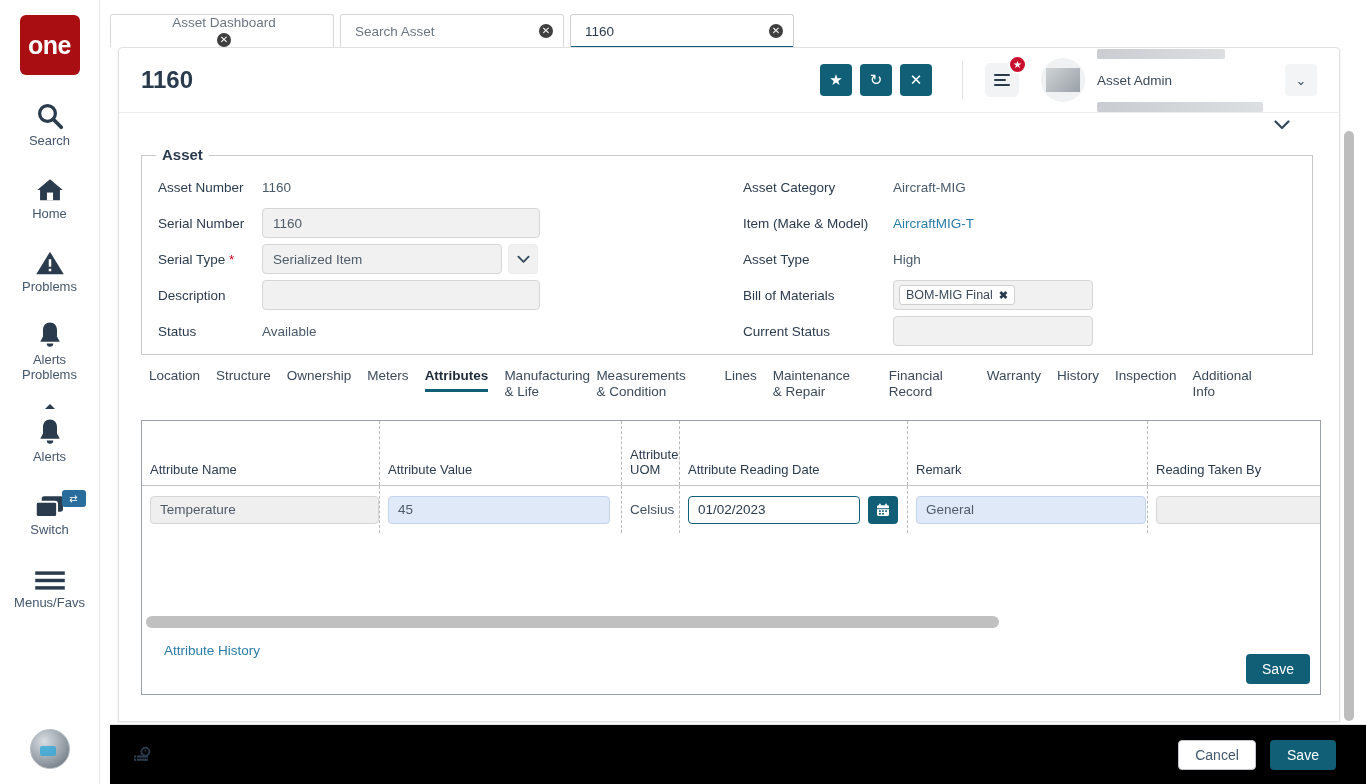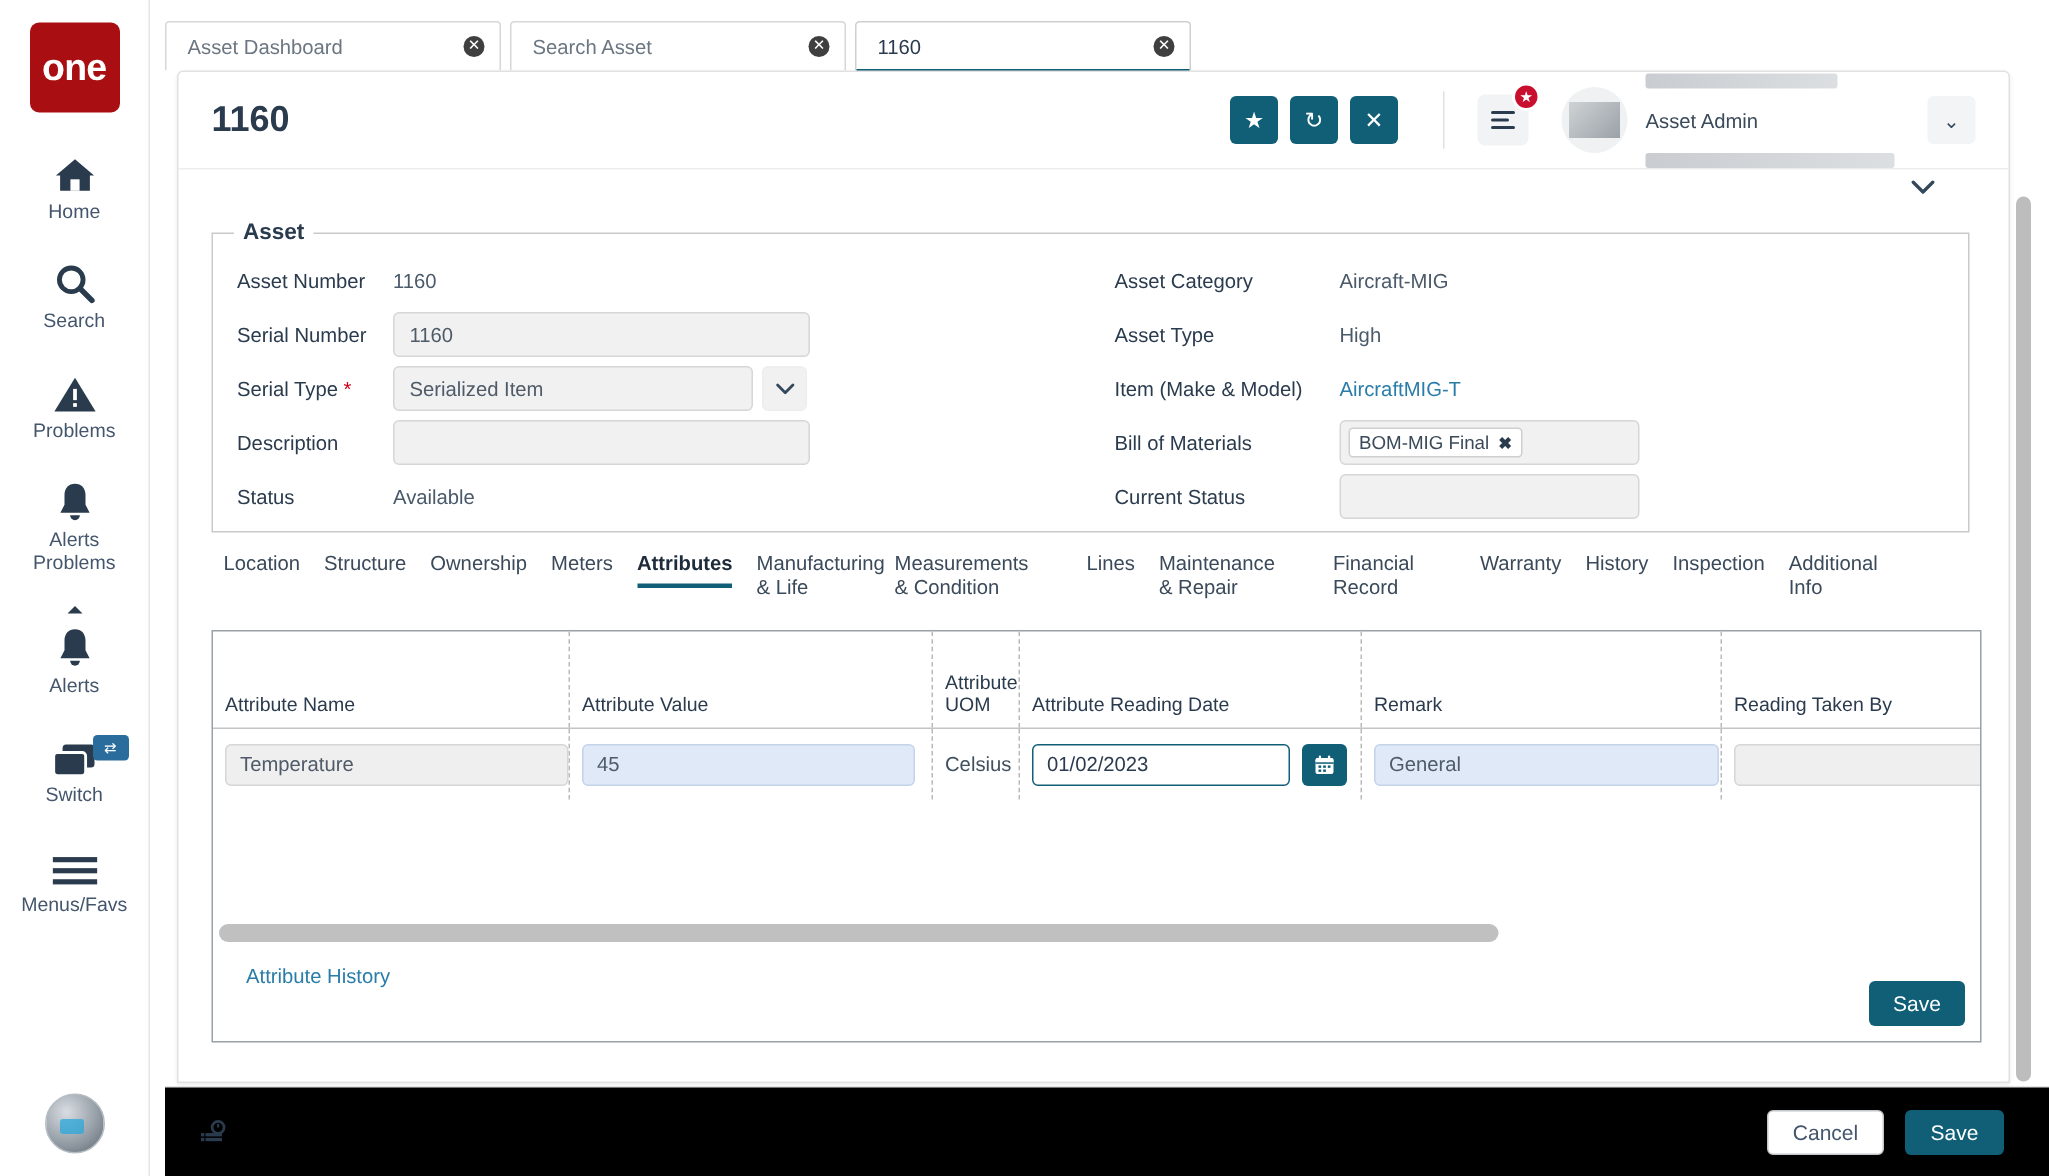--- a/index.html
+++ b/index.html
@@ -46,21 +46,21 @@
   
   .tabstrip {
     position:absolute; left:110px; top:14px; width:1246px; height:33px;
     display:flex; gap:6px;
   }
   .tab {
     height:33px; border:1px solid #d7d7d7; border-bottom:none; background:#ffffff;
     border-radius:3px 3px 0 0; display:flex; align-items:center;
     padding:0 10px 0 14px; font-size:13.5px; color:#6b7682; cursor:pointer; position:relative;
   }
-  .tab.t1 { width:224px; }
+  .tab.t1 { width:224px;flex-direction:column; }
   .tab.t2 { width:224px; }
   .tab.active { width:224px; color:#2b3b4e; border-color:#cfcfcf; }
   .tab.active:after{ content:""; position:absolute; left:0; right:0; bottom:-1px; height:2px; background:#0f5f76;}
   .tab .txt { flex:1; }
   .tab .xbtn {
     width:14px;height:14px;border-radius:50%;background:#3f3f3f;color:#fff;
     font-size:10px; line-height:14px; text-align:center; flex:none; cursor:pointer;
   }
 
   
@@ -221,36 +221,36 @@
 </head>
 <body>
 
 <div class="app">
 
   <div class="rail">
     <div class="logo">one</div>
 
     <div class="rail-item">
       <span class="ic">
+        <svg width="30" height="30" viewBox="0 0 24 24">
+            <circle cx="10" cy="10" r="6.3" fill="none" stroke="#2b3b4e" stroke-width="2.6"></circle>
+            <line x1="14.6" y1="14.6" x2="21" y2="21" stroke="#2b3b4e" stroke-width="3" stroke-linecap="round"></line>
+          </svg>
+      </span>
+      <span class="lbl">Search</span>
+    </div>
+
+    <div class="rail-item">
+      <span class="ic">
         <svg width="32" height="28" viewBox="0 0 24 22">
             <path d="M2 11 L12 2.5 L22 11 L19.8 11 L19.8 19 L4.2 19 L4.2 11 Z" fill="#2b3b4e"></path>
             <rect x="9.6" y="13" width="4.8" height="6" fill="#ffffff"></rect>
           </svg>
       </span>
       <span class="lbl">Home</span>
-    </div>
-
-    <div class="rail-item">
-      <span class="ic">
-        <svg width="30" height="30" viewBox="0 0 24 24">
-            <circle cx="10" cy="10" r="6.3" fill="none" stroke="#2b3b4e" stroke-width="2.6"></circle>
-            <line x1="14.6" y1="14.6" x2="21" y2="21" stroke="#2b3b4e" stroke-width="3" stroke-linecap="round"></line>
-          </svg>
-      </span>
-      <span class="lbl">Search</span>
     </div>
 
     <div class="rail-item">
       <span class="ic">
         <svg width="30" height="28" viewBox="0 0 24 22">
             <path d="M12 2 L23 20 L1 20 Z" fill="#2b3b4e"></path>
             <rect x="11" y="8" width="2" height="6" fill="#fff"></rect>
             <rect x="11" y="15.6" width="2" height="2" fill="#fff"></rect>
           </svg>
       </span>
@@ -393,26 +393,26 @@
             <span class="fvalue">Available</span>
           </div>
         </div>
 
         <div class="col">
           <div class="frow">
             <span class="flabel wide" style="text-align:left">Asset Category</span>
             <span class="fvalue">Aircraft-MIG</span>
           </div>
           <div class="frow">
+            <span class="flabel wide" style="text-align:left">Item (Make &amp; Model)</span>
+            <span class="fvalue link">AircraftMIG-T</span>
+          </div>
+          <div class="frow">
             <span class="flabel wide" style="text-align:left">Asset Type</span>
             <span class="fvalue">High</span>
-          </div>
-          <div class="frow">
-            <span class="flabel wide" style="text-align:left">Item (Make &amp; Model)</span>
-            <span class="fvalue link">AircraftMIG-T</span>
           </div>
           <div class="frow">
             <span class="flabel wide" style="text-align:left">Bill of Materials</span>
             <span class="chipbox">
               <span class="chip">
                 <span>BOM-MIG Final</span>
                 <span class="x">✖</span>
               </span>
             </span>
           </div>

